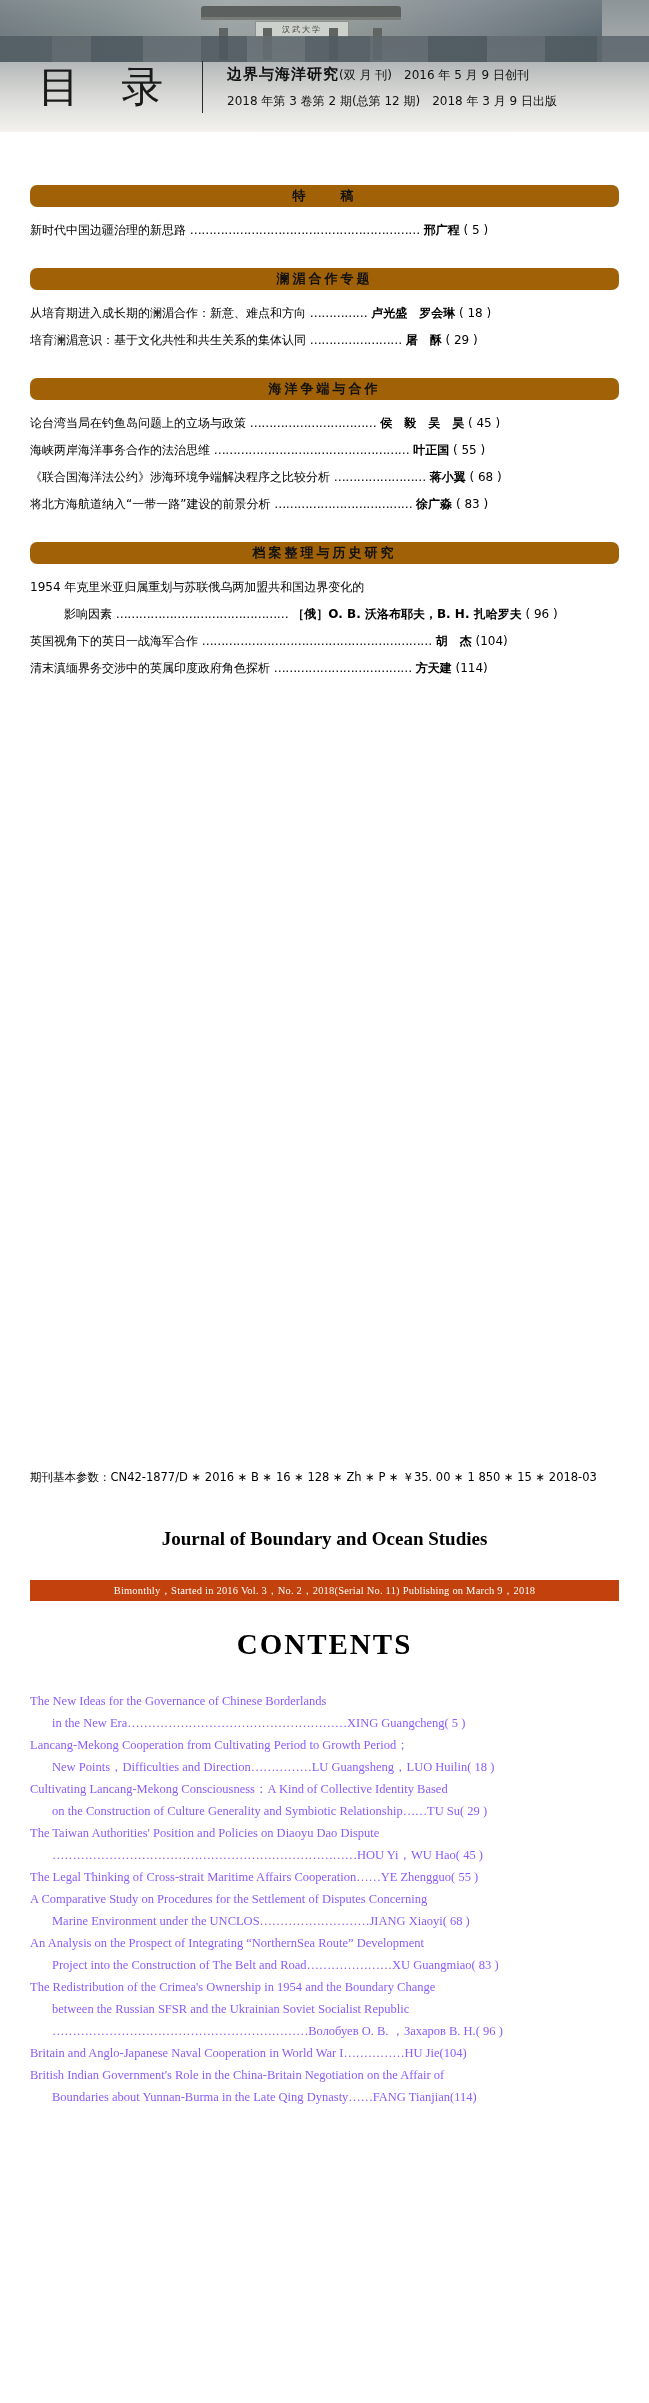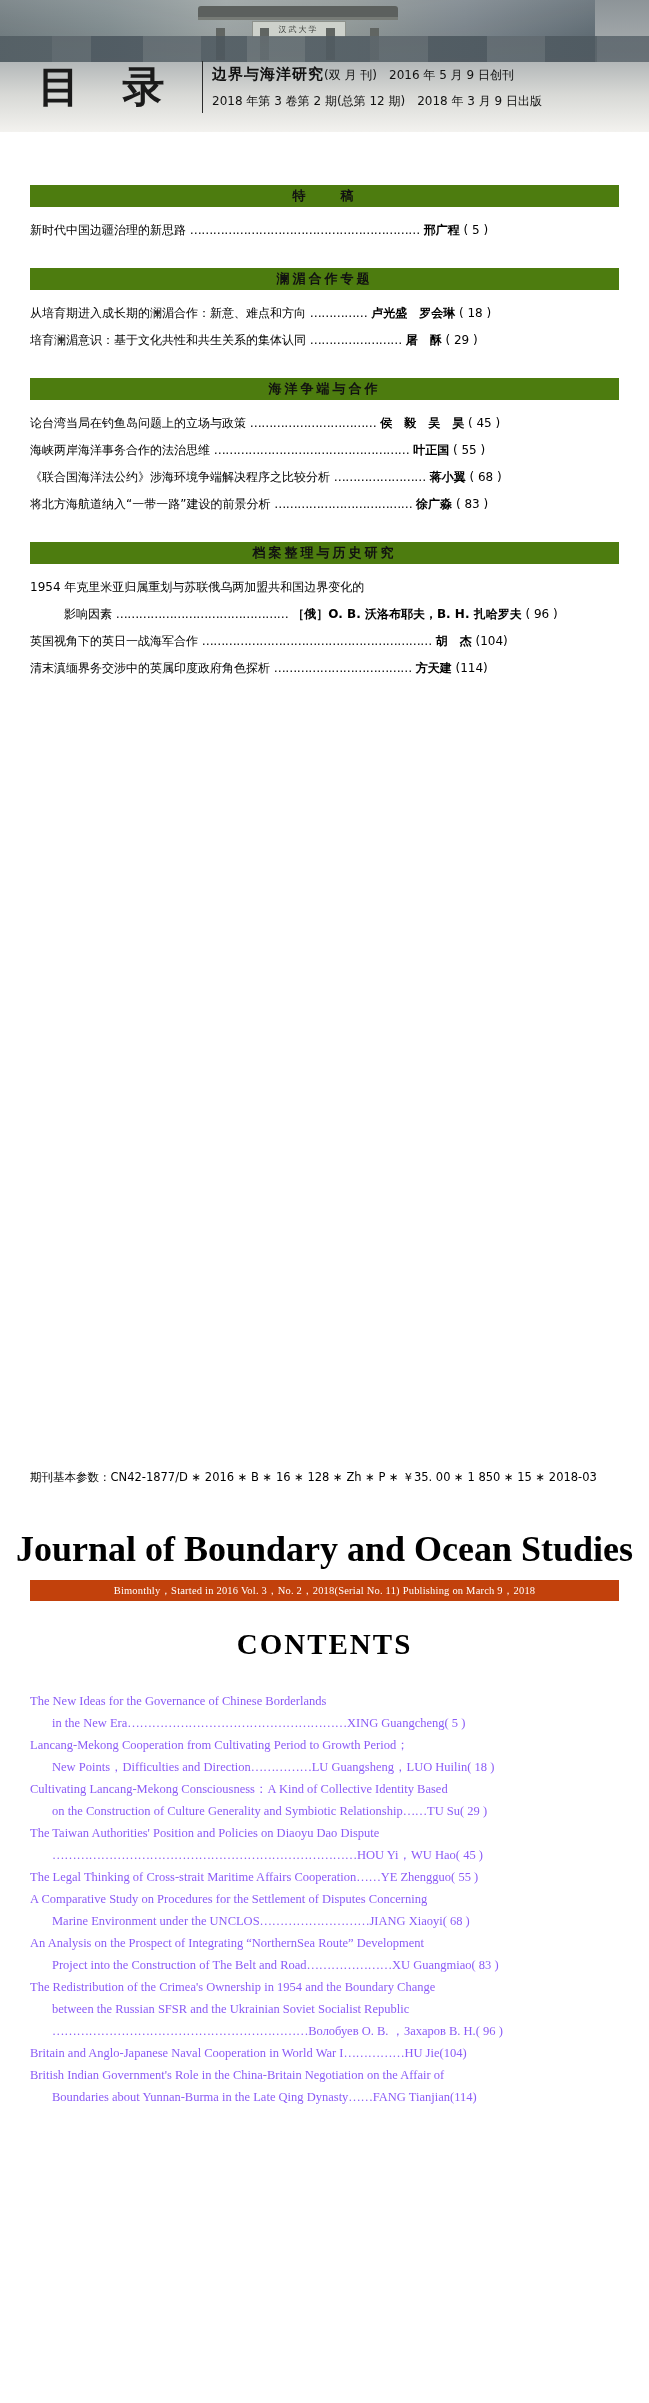--- a/index.html
+++ b/index.html
@@ -29,20 +29,21 @@
   }
   .mast-photo {
     position: absolute;
     top: 0; left: 0;
     width: 595px;
     height: 62px;
     background:
       linear-gradient(to bottom, rgba(255,255,255,0.12), rgba(255,255,255,0) 60%),
       linear-gradient(to right, #6f7a7e 0%, #7e8a8d 18%, #9aa2a2 38%, #8e9695 58%, #79838a 78%, #5e6a72 100%);
     opacity: 0.97;
+    padding-left: 7px;
   }
   .gate {
     position: absolute;
     left: 50%;
     transform: translateX(-50%);
     top: 2px;
     width: 200px;
     height: 58px;
   }
   .gate .roof {
@@ -86,34 +87,34 @@
 
   .mast-body {
     position: absolute;
     left: 0; top: 55px;
     width: 649px; height: 77px;
   }
   .mulu {
     position: absolute;
     left: 38px; top: 4px;
     font-family: "DejaVu Sans", sans-serif;
-    font-weight: bold;
+    font-weight: normal;
     font-size: 42px;
     letter-spacing: 14px;
     color: #1a1a1a;
   }
   .mast-divider {
     position: absolute;
     left: 202px; top: 6px;
     width: 1px; height: 52px;
     background: #2b2b2b;
   }
   .mast-lines {
     position: absolute;
-    left: 212px; top: 6px;
+    left: 227px; top: 6px;
     width: 420px;
   }
   .mast-line {
     font-family: "DejaVu Sans", sans-serif;
     font-size: 12px;
     line-height: 26px;
     color: #111;
     white-space: nowrap;
   }
   .mast-line .jname {
@@ -126,22 +127,22 @@
   
   .cn-toc {
     position: absolute;
     left: 0; top: 185px;
     width: 649px;
   }
   .sec-bar {
     position: relative;
     margin: 0 30px;
     height: 22px;
-    background: #4d7c0f;
-    border-radius: 0;
+    background: #a16207;
+    border-radius: 7px;
   }
   .sec-bar span {
     display: block;
     text-align: center;
     font-family: "DejaVu Sans", sans-serif;
     font-size: 13px;
     font-weight: bold;
     line-height: 22px;
     letter-spacing: 3px;
     color: #111;
@@ -176,21 +177,21 @@
   .params b { font-weight: normal; }
 
   
   .en-title {
     position: absolute;
     left: 0; top: 1528px;
     width: 649px;
     text-align: center;
     font-family: "Liberation Serif", serif;
     font-weight: bold;
-    font-size: 36px;
+    font-size: 19px;
     letter-spacing: 0px;
     color: #000;
   }
   .en-bar {
     position: absolute;
     left: 30px; top: 1580px;
     width: 589px;
     height: 21px;
     background: #c2410c;
     color: #fff;

